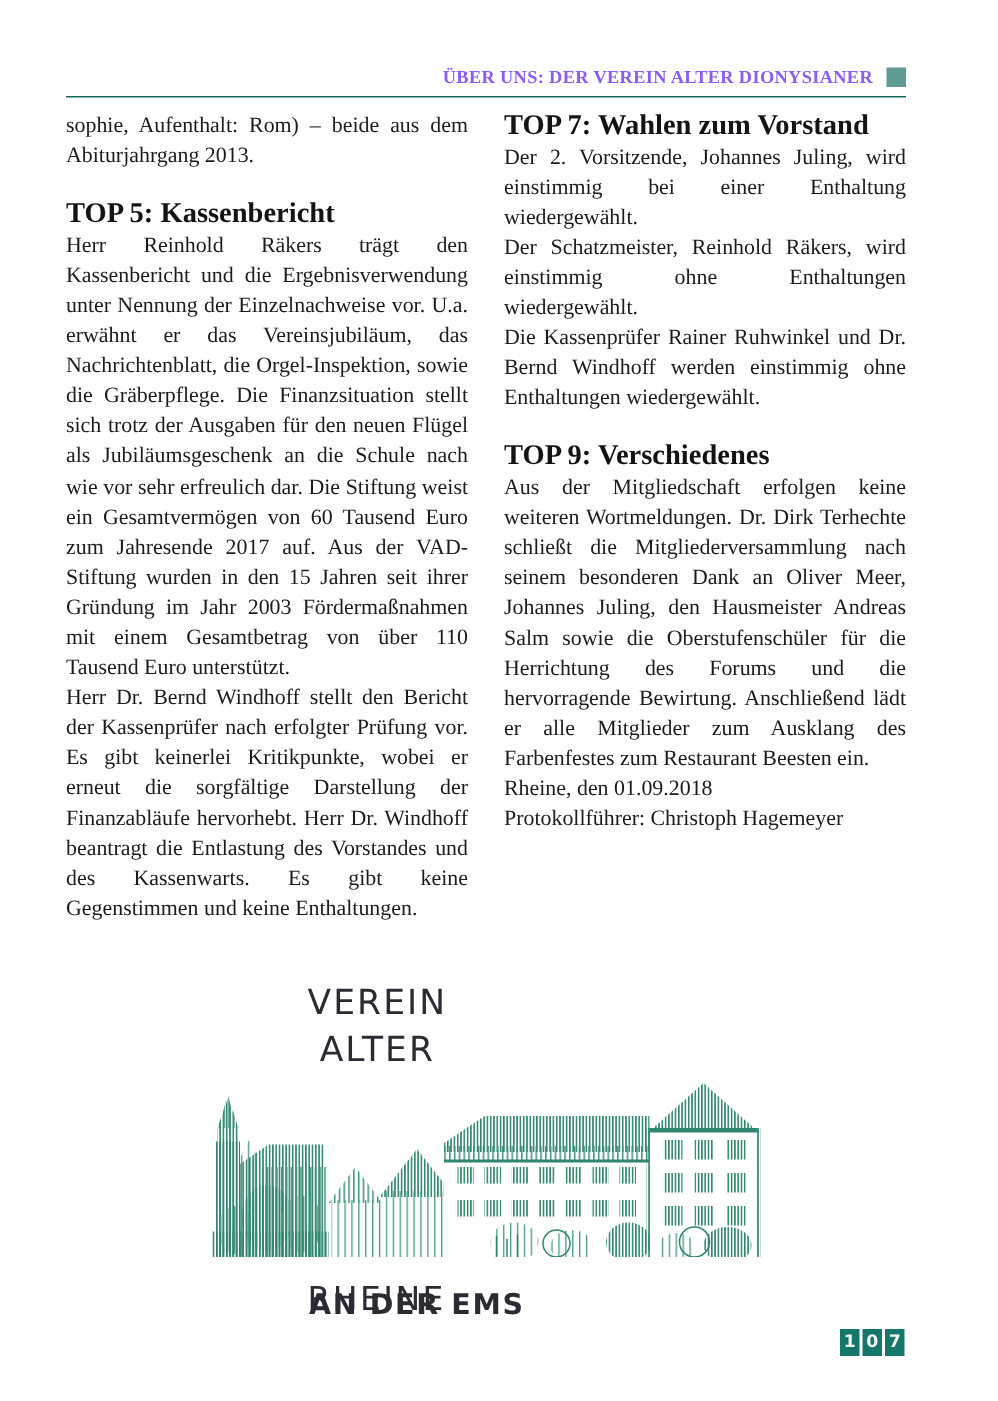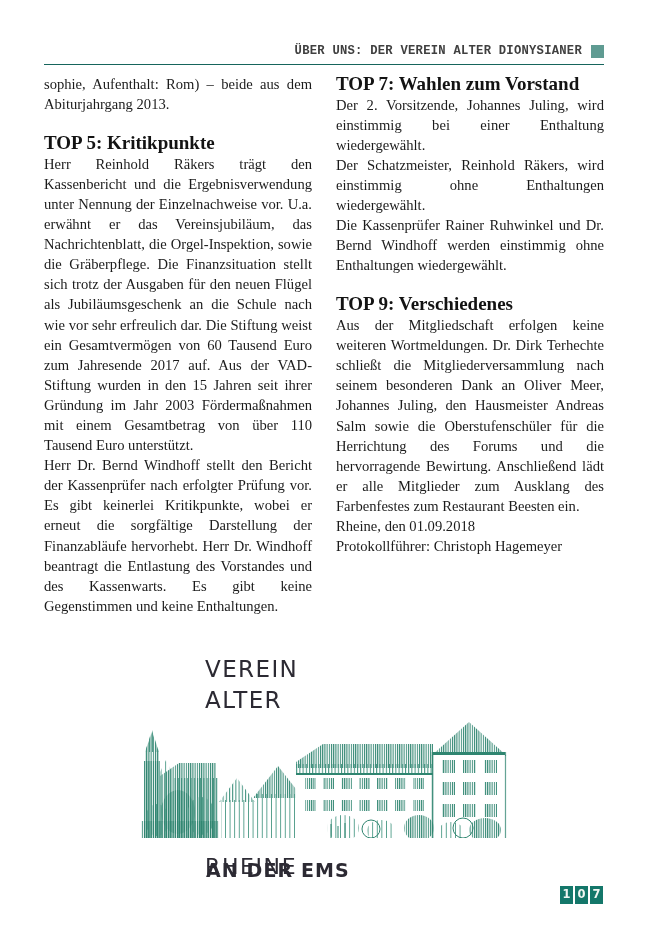--- a/index.html
+++ b/index.html
@@ -29,25 +29,25 @@
     left: 44px;
     top: 38px;
     width: 560px;
     height: 26px;
     display: flex;
     align-items: center;
     justify-content: flex-end;
     gap: 9px;
   }
   .header-title {
-    font-family: Liberation Mono, monospace;
+    font-family: Liberation Serif, serif;
     font-weight: bold;
     font-size: 12.2px;
     letter-spacing: 0.25px;
-    color: #404040;
+    color: #8b5cf6;
     white-space: nowrap;
   }
   .header-square {
     width: 13px;
     height: 13px;
     background: #5f9b92;
     flex: 0 0 auto;
   }
   .header-rule {
     position: absolute;
@@ -113,20 +113,21 @@
   }
   .logo-wordmark {
     position: absolute;
     left: 72px;
     top: 4px;
     font-family: "DejaVu Sans", sans-serif;
     font-size: 23px;
     line-height: 31px;
     letter-spacing: 1.4px;
     color: #2c2a33;
+    text-align: center;
   }
   .logo-city {
     position: absolute;
     left: 72px;
     top: 184px;
     font-family: "DejaVu Sans", sans-serif;
     font-size: 22px;
     letter-spacing: 1.6px;
     color: #2c2a33;
     margin-top: 20px;
@@ -181,21 +182,21 @@
     <span class="header-title">ÜBER UNS: DER VEREIN ALTER DIONYSIANER</span>
     <span class="header-square"></span>
   </div>
   <div class="header-rule"></div>
 
   <div class="columns">
 
     <div class="col">
       <p class="body">sophie, Aufenthalt: Rom) – beide aus dem Abiturjahrgang 2013.</p>
 
-      <h3 class="top-head gap">TOP 5: Kritikpunkte</h3>
+      <h3 class="top-head gap">TOP 5: Kassenbericht</h3>
       <p class="body">Herr Reinhold Räkers trägt den Kassenbericht und die Ergebnisverwendung unter Nennung der Einzelnachweise vor. U.a. erwähnt er das Vereinsjubiläum, das Nachrichtenblatt, die Orgel-Inspektion, sowie die Gräberpflege. Die Finanzsituation stellt sich trotz der Ausgaben für den neuen Flügel als Jubiläumsgeschenk an die Schule nach wie vor sehr erfreulich dar. Die Stiftung weist ein Gesamtvermögen von 60 Tausend Euro zum Jahresende 2017 auf. Aus der VAD-Stiftung wurden in den 15 Jahren seit ihrer Gründung im Jahr 2003 Fördermaßnahmen mit einem Gesamtbetrag von über 110 Tausend Euro unterstützt.</p>
 
       <p class="body">Herr Dr. Bernd Windhoff stellt den Bericht der Kassenprüfer nach erfolgter Prüfung vor. Es gibt keinerlei Kritikpunkte, wobei er erneut die sorgfältige Darstellung der Finanzabläufe hervorhebt. Herr Dr. Windhoff beantragt die Entlastung des Vorstandes und des Kassenwarts. Es gibt keine Gegenstimmen und keine Enthaltungen.</p>
     </div>
 
     <div class="col">
       <h3 class="top-head">TOP 7: Wahlen zum Vorstand</h3>
       <p class="body">Der 2. Vorsitzende, Johannes Juling, wird einstimmig bei einer Enthaltung wiedergewählt.</p>
       <p class="body gap">Der Schatzmeister, Reinhold Räkers, wird einstimmig ohne Enthaltungen wiedergewählt.</p>
 

